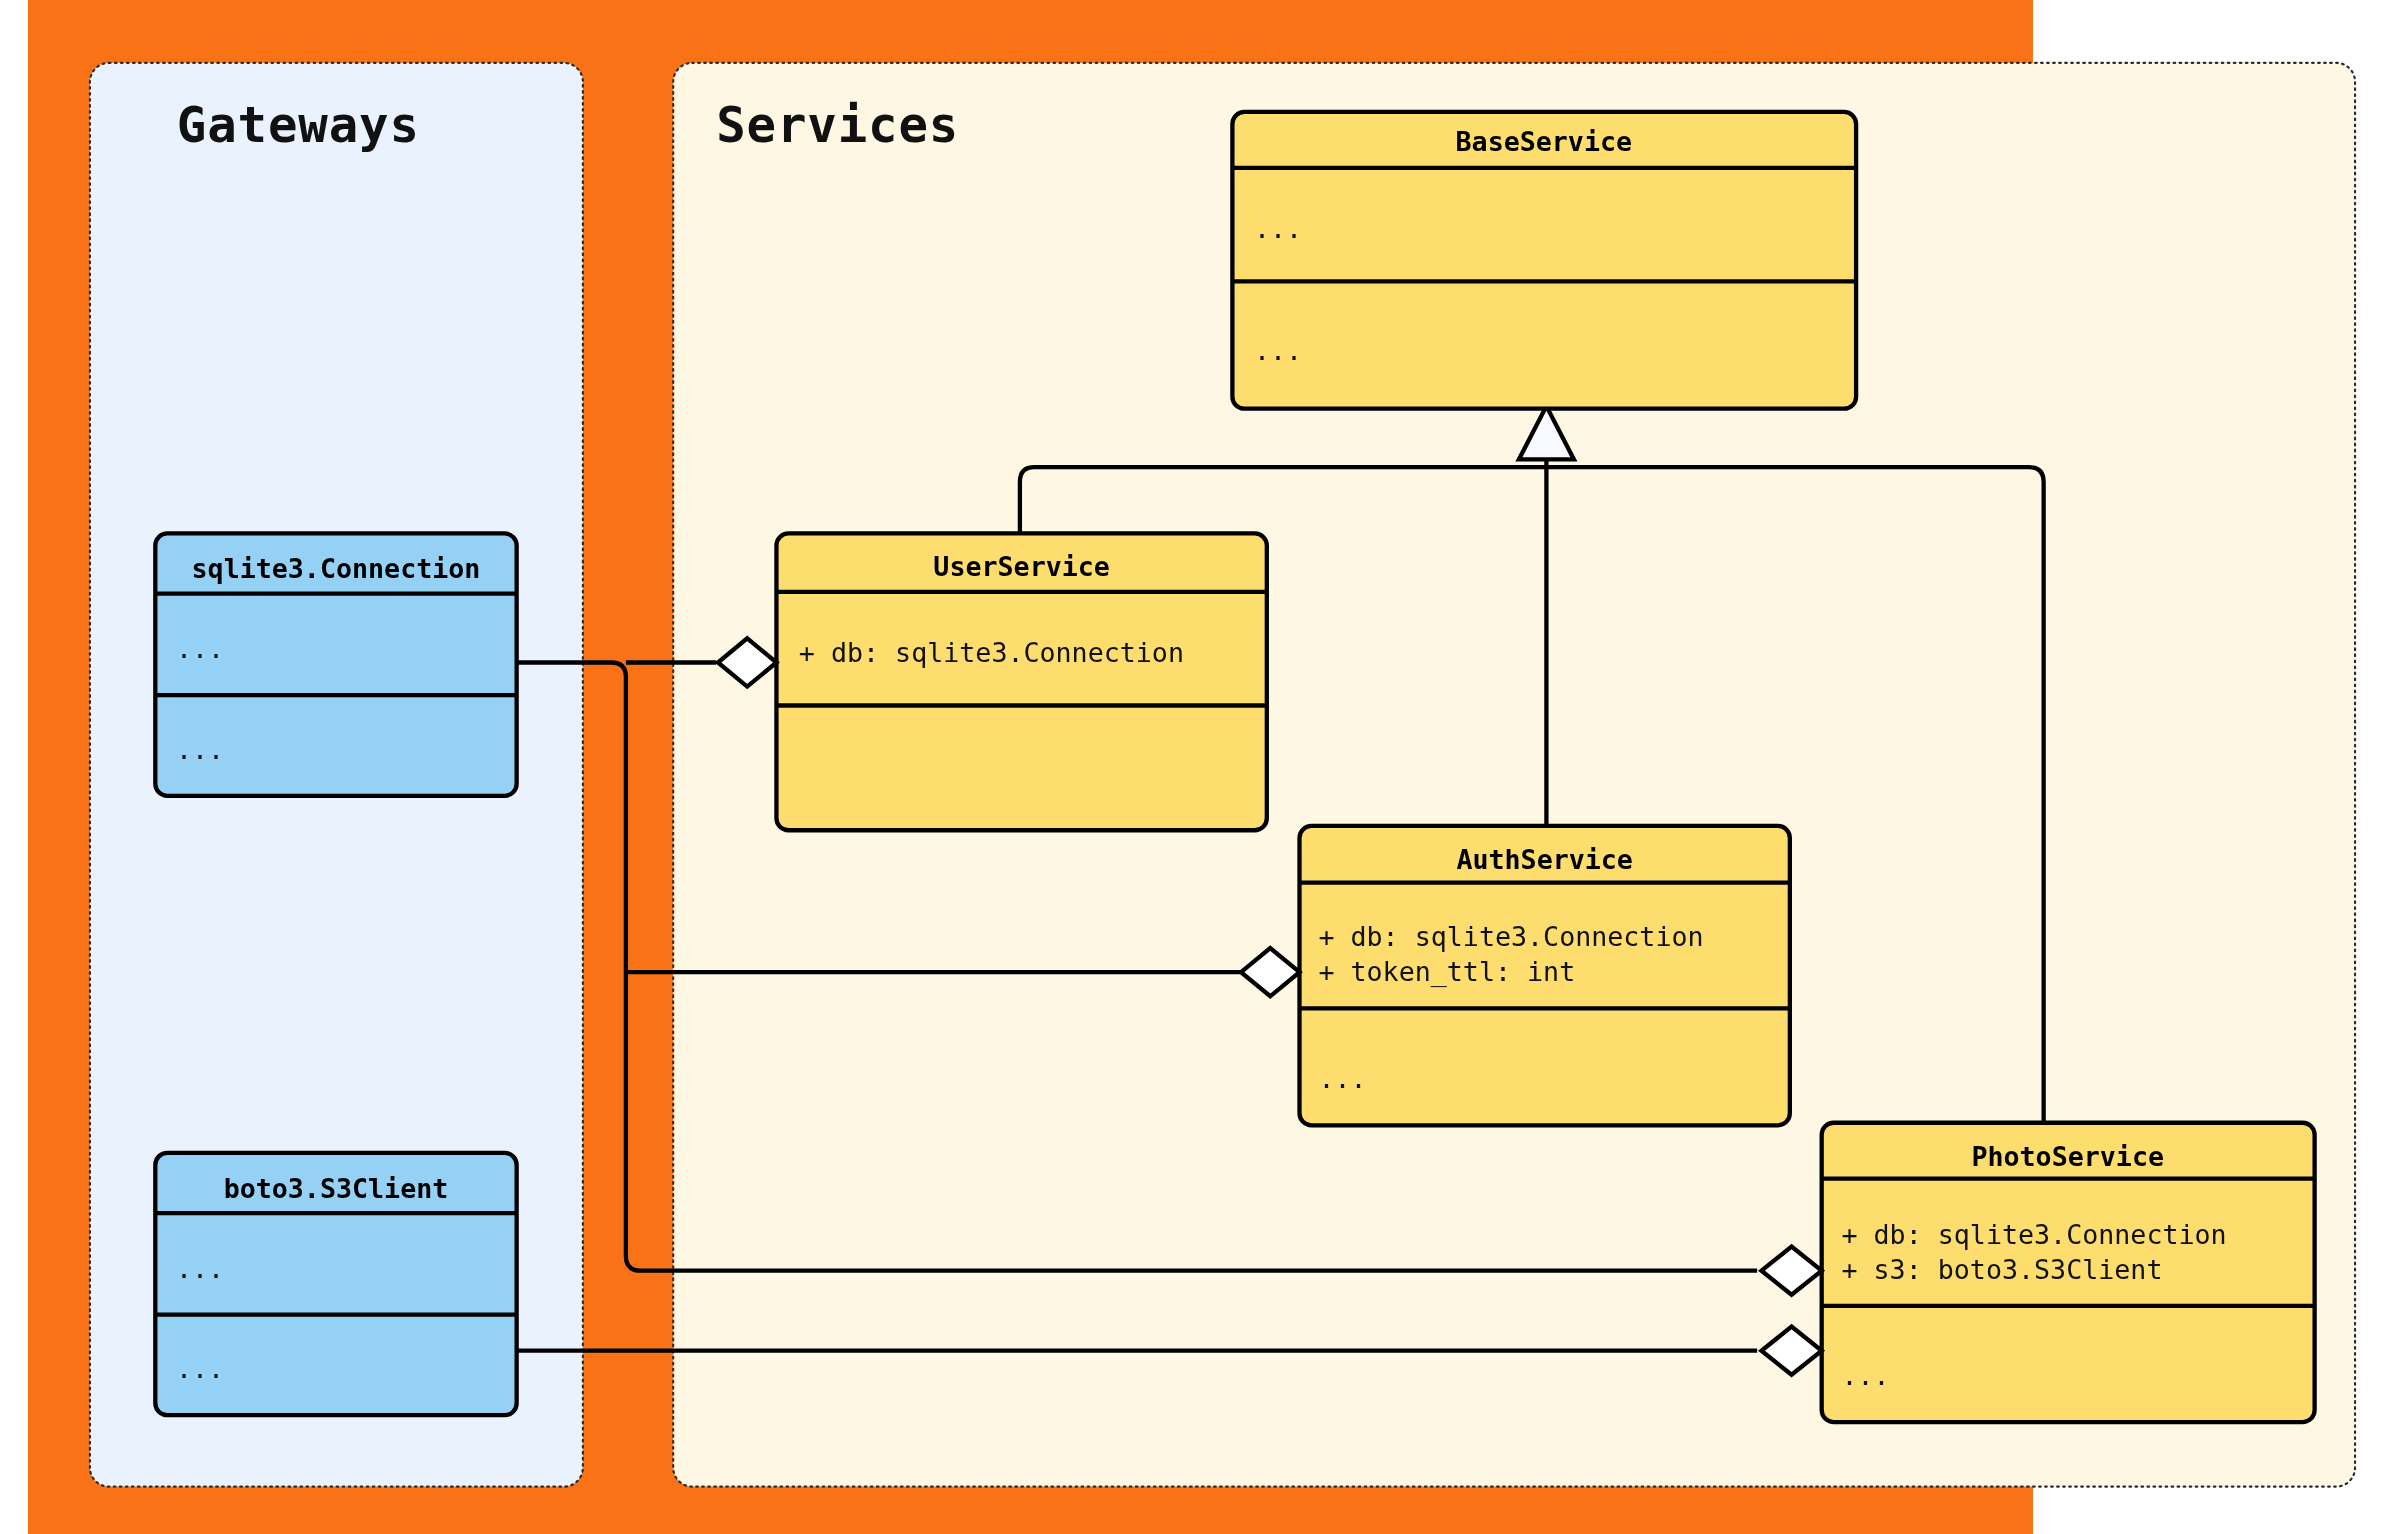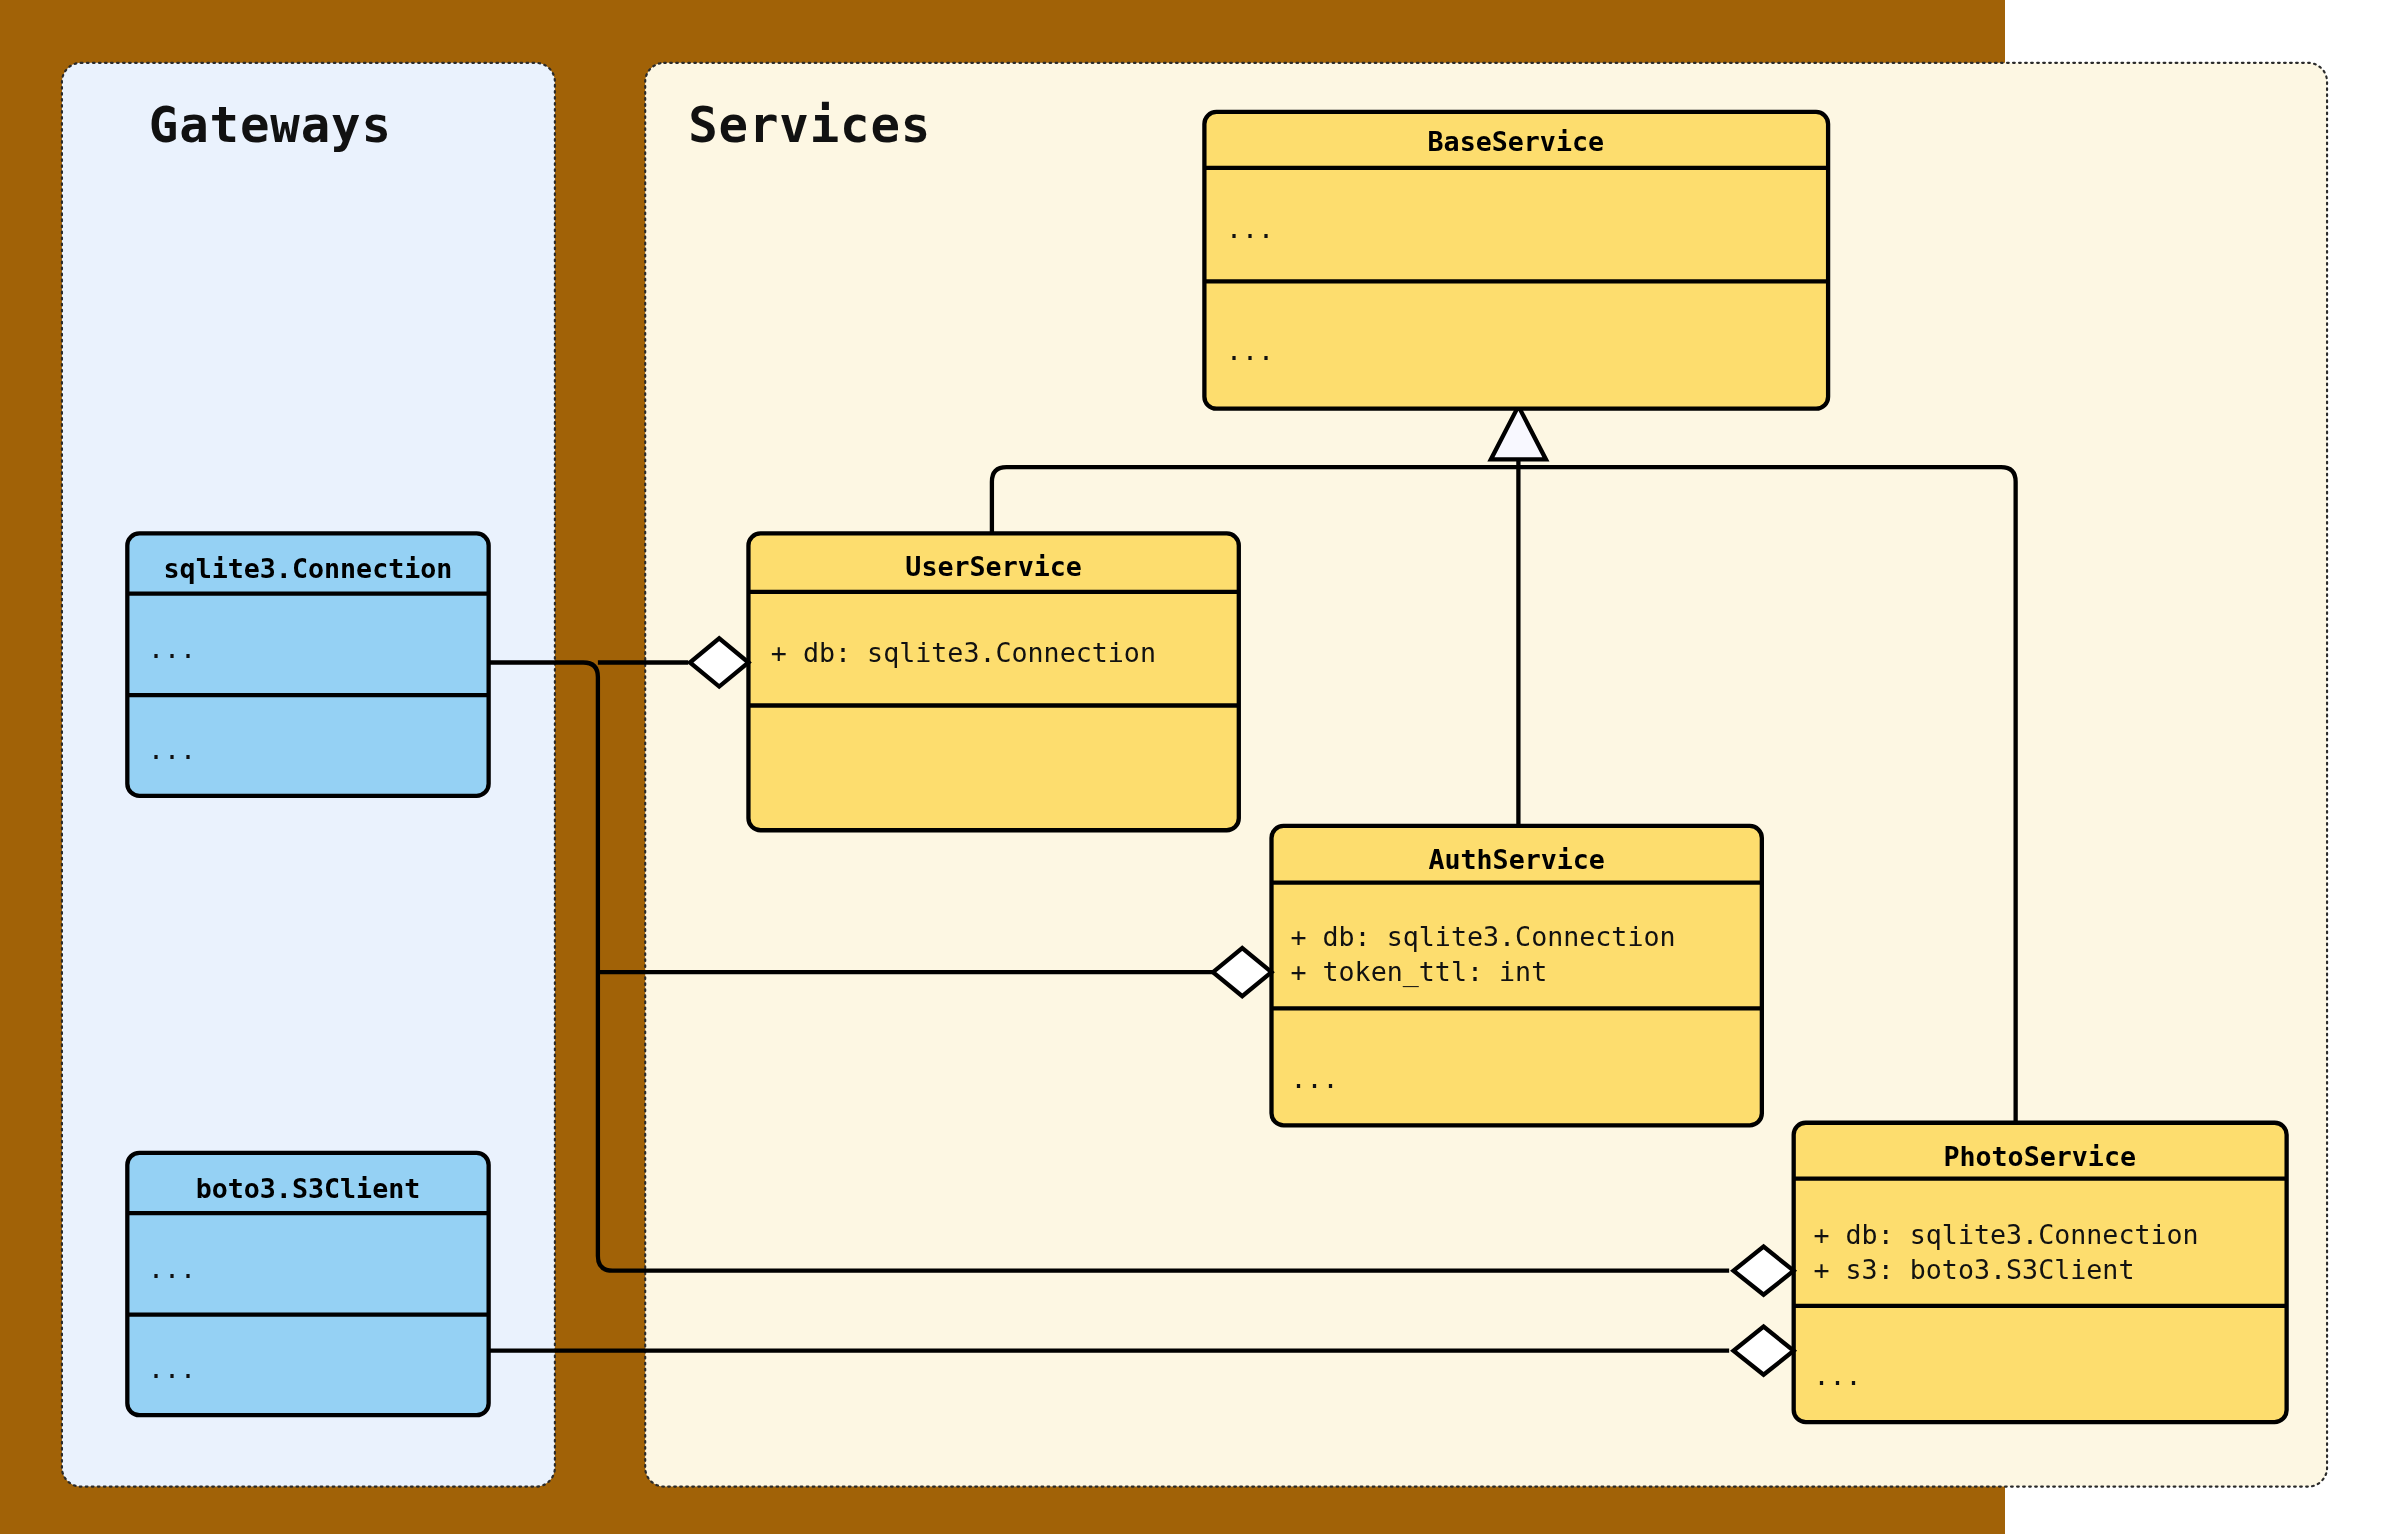--- a/index.html
+++ b/index.html
@@ -10,21 +10,22 @@
   body {
     width: 2389px;
     height: 1534px;
     overflow: hidden;
     font-family: "DejaVu Sans Mono", "Liberation Mono", monospace;
   }
   #diagram-root {
     position: relative;
     width: 2005px;
     height: 1534px;
-    background: #a16207;
+    background: #f97316;
+    margin-left: 28px;
   }
   svg#uml {
     display: block;
     width: 2389px;
     height: 1534px;
   }
   .pkg-box {
     fill: #eaf2fd;
     stroke: #2b2b2b;
     stroke-width: 2.5;

